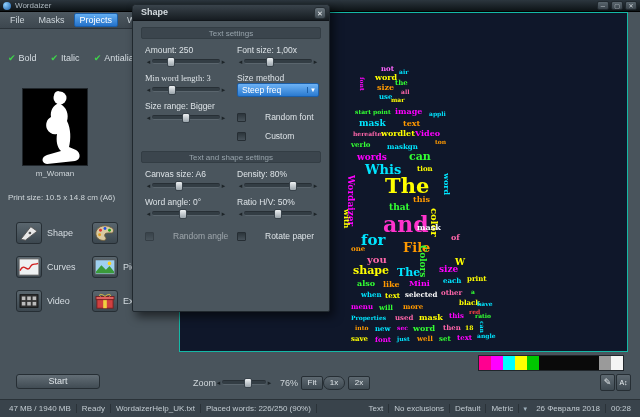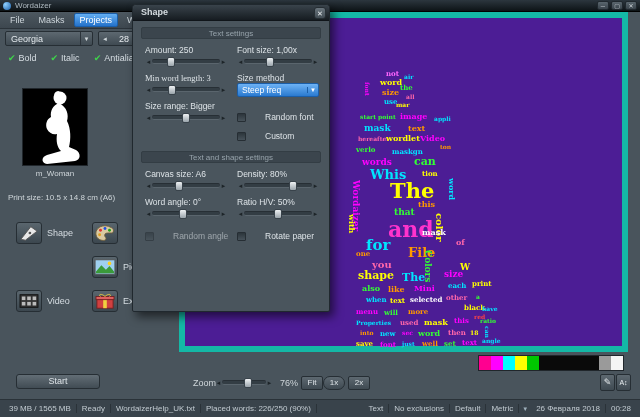--- a/index.html
+++ b/index.html
@@ -63,22 +63,22 @@
                   border:1px solid #262e34; border-radius:3px; display:flex;
                   align-items:center; justify-content:center; }
   .tool .t-lbl { font-size:9px; color:#d6dde2; }
 
   
   .start-btn { position:absolute; left:16px; top:374px; width:84px; height:15px;
                background:linear-gradient(#626d75,#414c54); border:1px solid #262e34;
                border-radius:3px; text-align:center; line-height:13px; font-size:9px; color:#dde3e7; }
 
   
-  .canvas { position:absolute; left:179px; top:12px; width:449px; height:340px; background:#4c1d95;
-            border:6px solid #14b8a6; }
+  .canvas { position:absolute; left:179px; top:12px; width:449px; height:340px; background:#0f172a;
+            border:1px solid #14b8a6; }
   .cloud { position:absolute; left:171px; top:50px; width:150px; height:292px; }
   .cloud .w { position:absolute; font-family:"DejaVu Serif", serif; font-weight:bold;
               white-space:nowrap; line-height:1; }
 
   
   .palette { position:absolute; left:478px; top:355px; height:16px; display:flex;
              border:1px solid #20262b; }
   .swatch { width:12px; height:14px; }
 
   
@@ -160,32 +160,20 @@
   </div>
 
   <div class="menubar">
     <div class="menu-item">File</div>
     <div class="menu-item">Masks</div>
     <div class="menu-item active">Projects</div>
     <div class="menu-item">Windows</div>
     <span class="menu-deco">◆</span>
   </div>
 
-  <div class="fontbar">
-    <div class="combo">
-      <span class="val">Georgia</span>
-      <span class="arr">▼</span>
-    </div>
-    <div class="spinner">
-      <span class="sp-ar">◄</span>
-      <span class="sp-val">28</span>
-      <span class="sp-ar">►</span>
-    </div>
-    <div class="mini-btn">▼</div>
-  </div>
 
   <div class="stylebar">
     <div class="style-chk">
       <span class="tick">✔</span>
       <span class="lbl">Bold</span>
     </div>
     <div class="style-chk">
       <span class="tick">✔</span>
       <span class="lbl">Italic</span>
     </div>
@@ -217,20 +205,29 @@
   <div class="tool" style="left:92px; top:222px;">
     <span class="t-icon">
       <svg width="22" height="18" viewBox="0 0 24 20">
           <path d="M12 2 C5 2 1 7 2 12 C3 17 8 19 12 18 C14 17 13 15 12 14 C11 12 12 10 15 10 L20 10 C22 9 22 5 19 4 C17 3 15 2 12 2 Z" fill="#d9c9a0" stroke="#6b5b3a"></path>
           <circle cx="7" cy="7" r="1.6" fill="#e03030"></circle>
           <circle cx="12" cy="5" r="1.6" fill="#2050e0"></circle>
           <circle cx="17" cy="7" r="1.6" fill="#20a020"></circle>
           <circle cx="6" cy="12" r="1.6" fill="#e0a020"></circle>
         </svg>
     </span>
+  </div>
+  <div class="tool" style="left:16px; top:256px;">
+    <span class="t-icon">
+      <svg width="22" height="18" viewBox="0 0 24 20">
+          <rect x="1" y="1" width="22" height="18" fill="#eef1f2" stroke="#666"></rect>
+          <path d="M2 14 C7 4 10 18 14 9 C16 5 19 8 22 6" stroke="#d02020" fill="none" stroke-width="1.5"></path>
+        </svg>
+    </span>
+    <span class="t-lbl">Curves</span>
   </div>
   <div class="tool" style="left:92px; top:256px;">
     <span class="t-icon">
       <svg width="22" height="18" viewBox="0 0 24 20">
           <rect x="1" y="2" width="22" height="16" fill="#9fd0f0" stroke="#555"></rect>
           <path d="M2 15 L8 8 L13 13 L17 9 L22 15 L22 17 L2 17 Z" fill="#3a9a3a"></path>
           <circle cx="17" cy="6" r="2" fill="#ffd020"></circle>
         </svg>
     </span>
     <span class="t-lbl">Picture</span>
@@ -372,21 +369,21 @@
     </div>
     <span class="zoom-val">76%</span>
     <div class="small-btn" style="left:122px;">Fit</div>
     <div class="small-btn" style="left:144px;border-radius:7px;">1x</div>
     <div class="small-btn" style="left:169px;">2x</div>
     <div class="icon-btn" style="left:421px;">✎</div>
     <div class="icon-btn" style="left:437px; font-size:7px;">A↕</div>
   </div>
 
   <div class="statusbar">
-    <span class="seg">39 MB / 1565 MB</span>
+    <span class="seg">47 MB / 1940 MB</span>
     <span class="seg">Ready</span>
     <span class="seg">WordaizerHelp_UK.txt</span>
     <span class="seg">Placed words: 226/250 (90%)</span>
     <span class="spacer"></span>
     <span class="seg">Text</span>
     <span class="seg">No exclusions</span>
     <span class="seg">Default</span>
     <span class="seg">Metric</span>
     <span class="status-icon">▼</span>
     <span class="seg">26 Февраля 2018</span>

